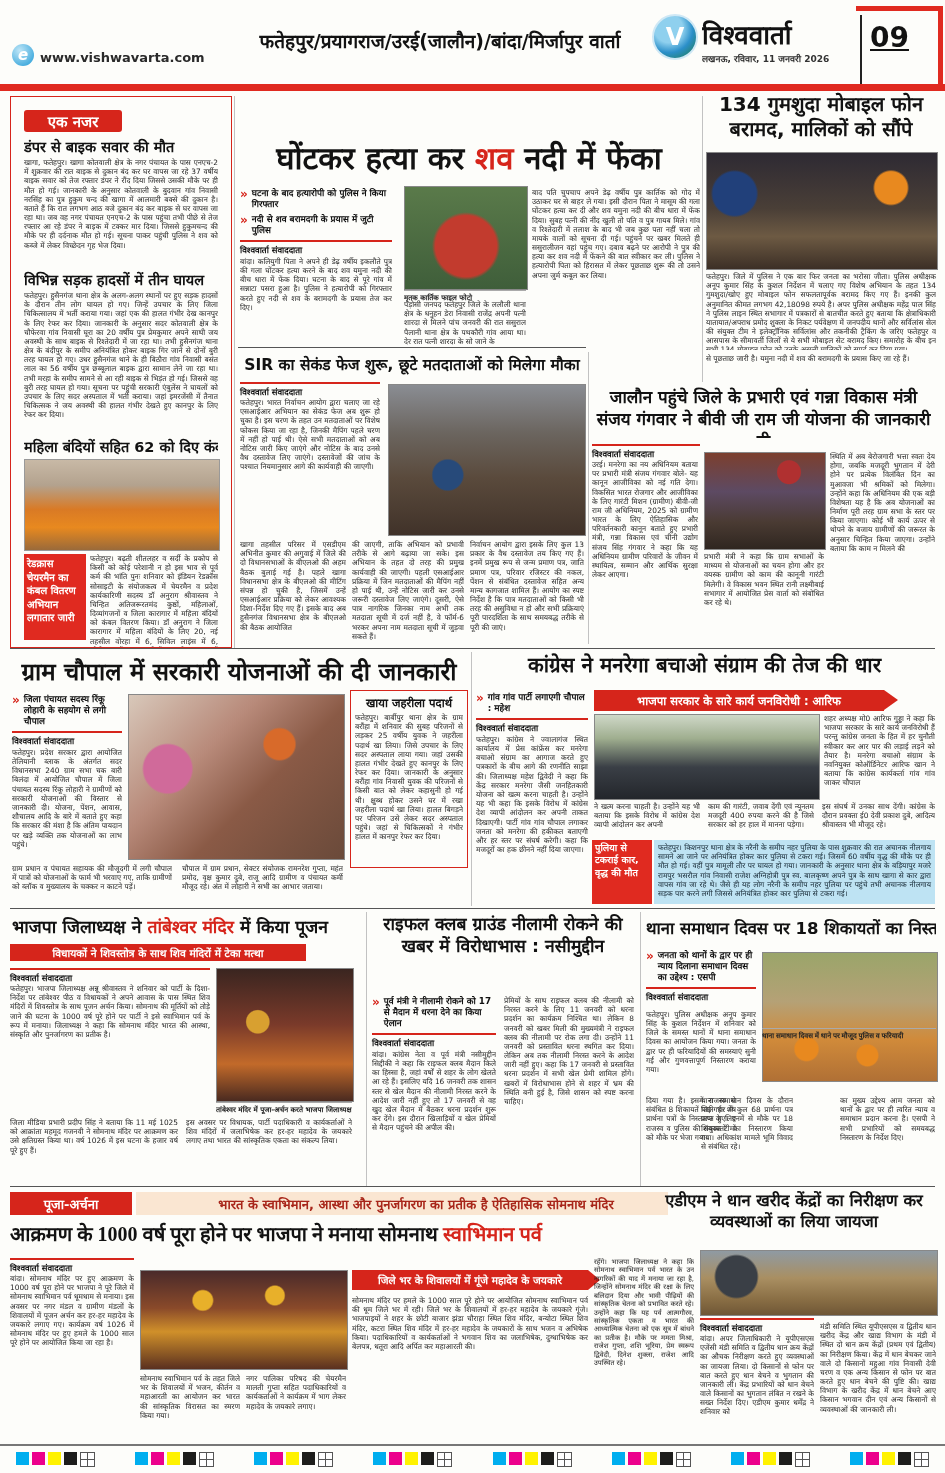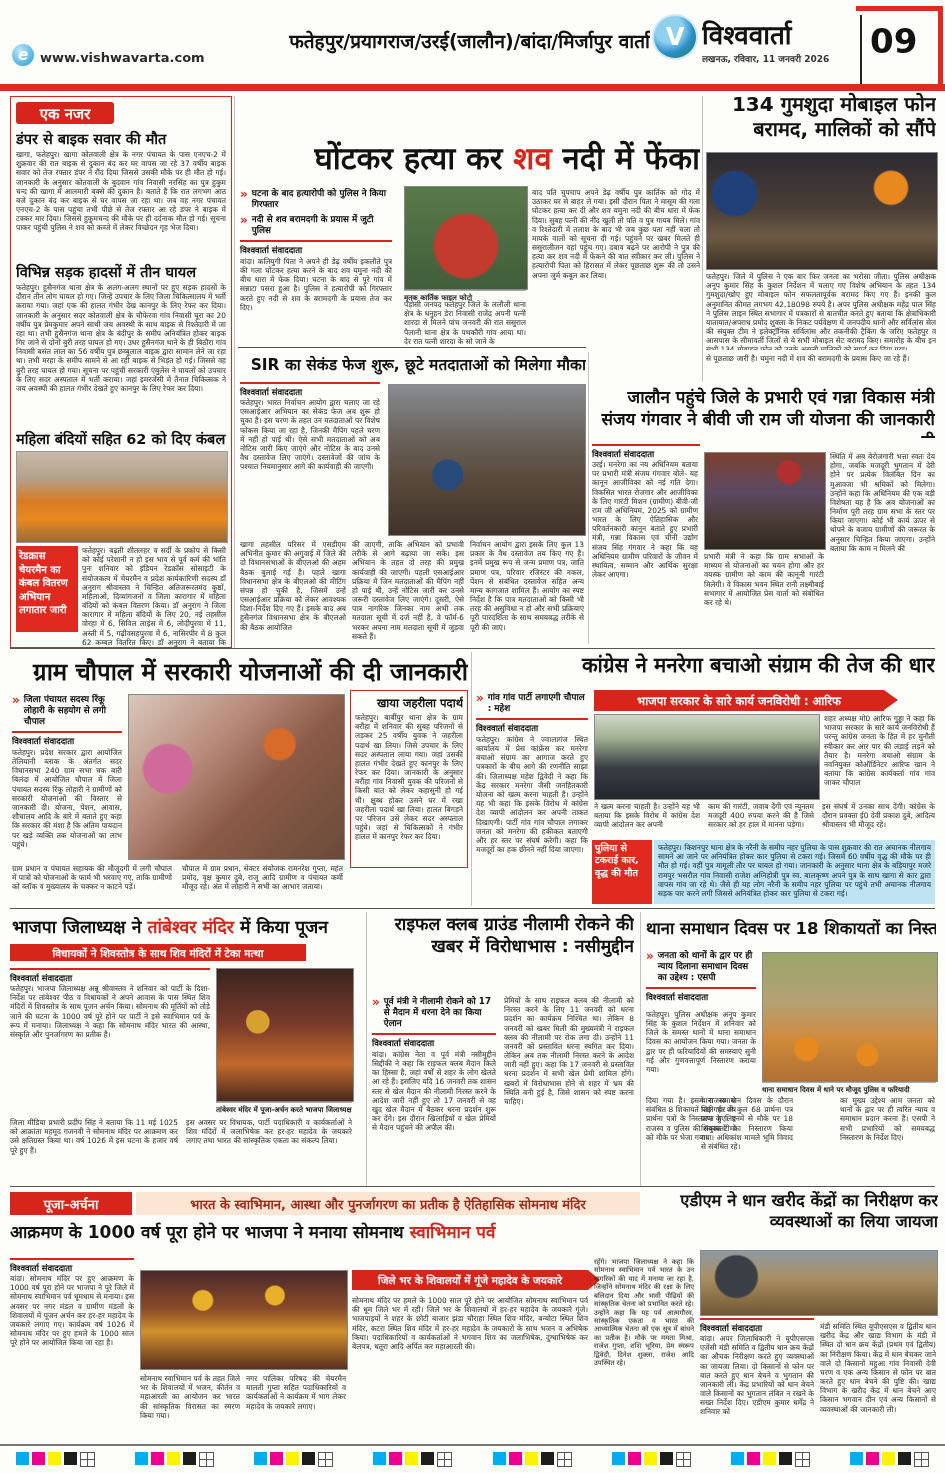--- a/index.html
+++ b/index.html
@@ -1,21 +1,21 @@
 <!DOCTYPE html>
 <html><head>
 <meta charset="utf-8">
 <style>
   html,body{margin:0;padding:0;background:#e9e9e9;}
   .sheet{position:relative;width:945px;height:1473px;margin:0 auto;background:#fdfdfa;
          font-family:"DejaVu Sans","Liberation Sans",sans-serif;color:#1c1c1c;overflow:hidden;}
   .abs{position:absolute;}
   .hl{font-weight:700;color:#121212;}
   .red{color:#d6251b;}
-  .center{text-align:right;}
+  .center{text-align:center;}
   .nowrap{white-space:nowrap;overflow:hidden;}
   .t7{font-size:7.4px;line-height:1.24;text-align:justify;color:#1e1e1e;overflow:hidden;}
   .t68{font-size:6.9px;line-height:1.22;text-align:justify;color:#1e1e1e;overflow:hidden;}
   .byline{font-size:8.4px;font-weight:700;color:#101010;border-top:2px solid #d6251b;padding-top:2px;}
   .bullet{display:flex;gap:4px;font-size:8.8px;font-weight:700;line-height:1.25;color:#101010;margin-bottom:4px;}
   .bm::before{content:"»";color:#d6251b;font-weight:900;font-size:12px;line-height:1;}
   .redband{background:#d6251b;color:#fff;font-weight:700;display:flex;align-items:center;justify-content:center;overflow:hidden;}
   .creamband{background:#fae6d2;color:#a8261a;font-weight:700;display:flex;align-items:center;justify-content:center;overflow:hidden;}
   .photo{position:absolute;overflow:hidden;border:1px solid #888;}
   .cap{font-size:7.1px;font-weight:700;color:#222;border-top:1px solid #aaa;padding-top:1px;overflow:hidden;}
@@ -38,25 +38,25 @@
 <div class="sheet">
 
   <div class="abs" style="left:12px;top:44px;width:22px;height:22px;border-radius:50%;background:radial-gradient(circle at 35% 30%,#bfe6f7,#1f9ad6);color:#fff;font-weight:900;font-size:15px;display:flex;align-items:center;justify-content:center;font-style:italic;">e</div>
   <div class="abs" style="left:40px;top:50px;font-size:13px;font-weight:700;color:#2a2a2a;">www.vishwavarta.com</div>
   <div class="abs hl center nowrap" style="left:230px;top:28px;width:420px;font-size:19px;">फतेहपुर/प्रयागराज/उरई(जालौन)/बांदा/मिर्जापुर वार्ता</div>
   <div class="abs logo-circle" style="left:652px;top:14px;">V</div>
   <div class="abs hl nowrap" style="left:702px;top:16px;width:150px;font-size:26px;">विश्ववार्ता</div>
   <div class="abs nowrap" style="left:702px;top:52px;width:155px;font-size:9px;font-weight:700;color:#333;">लखनऊ,   रविवार, 11 जनवरी 2026</div>
   <div class="abs" style="left:856px;top:6px;width:82px;height:78px;border-top:5px solid #e02a20;border-right:5px solid #e02a20;">
     <div style="position:absolute;left:4px;top:4px;bottom:4px;width:2px;background:#222;"></div>
-    <div class="hl" style="position:absolute;left:14px;top:10px;font-size:34px;">09</div>
+    <div class="hl" style="position:absolute;left:14px;top:10px;font-size:28px;text-decoration:underline;">09</div>
   </div>
   <div class="abs" style="left:0;top:84px;width:945px;height:7px;background:#e02a20;"></div>
 
-  <div class="abs boxred" style="left:10px;top:96px;width:222px;height:552px;padding:5px;box-sizing:border-box;overflow:hidden;">
+  <div class="abs boxred" style="left:10px;top:96px;width:222px;height:552px;padding:13px;box-sizing:border-box;overflow:hidden;">
     <div class="redband" style="width:98px;height:22px;font-size:15px;border-radius:3px;">एक नजर</div>
     <div class="hl nowrap" style="font-size:14.5px;margin-top:4px;">डंपर से बाइक सवार की मौत</div>
     <div class="t7" style="height:108px;margin-top:2px;">खागा, फतेहपुर। खागा कोतवाली क्षेत्र के नगर पंचायत के पास एनएच-2 में शुक्रवार की रात बाइक से दुकान बंद कर घर वापस जा रहे 37 वर्षीय बाइक सवार को तेज रफ्तार डंपर ने रौंद दिया जिससे उसकी मौके पर ही मौत हो गई। जानकारी के अनुसार कोतवाली के बुदवान गांव निवासी नरसिंह का पुत्र हुकुम चन्द की खागा में आलमारी बक्से की दुकान है। बताते हैं कि रात लगभग आठ बजे दुकान बंद कर बाइक से घर वापस जा रहा था। जब वह नगर पंचायत एनएच-2 के पास पहुंचा तभी पीछे से तेज रफ्तार आ रहे डंपर ने बाइक में टक्कर मार दिया। जिससे हुकुमचन्द की मौके पर ही दर्दनाक मौत हो गई। सूचना पाकर पहुंची पुलिस ने शव को कब्जे में लेकर विच्छेदन गृह भेज दिया।</div>
     <div class="hl nowrap" style="font-size:14.5px;margin-top:3px;">विभिन्न सड़क हादसों में तीन घायल</div>
     <div class="t7" style="height:142px;margin-top:2px;">फतेहपुर। हुसैनगंज थाना क्षेत्र के अलग-अलग स्थानों पर हुए सड़क हादसों के दौरान तीन लोग घायल हो गए। जिन्हें उपचार के लिए जिला चिकित्सालय में भर्ती कराया गया। जहां एक की हालत गंभीर देख कानपुर के लिए रेफर कर दिया। जानकारी के अनुसार सदर कोतवाली क्षेत्र के चौफेरवा गांव निवासी घूरा का 20 वर्षीय पुत्र प्रेमकुमार अपने साथी जय अवस्थी के साथ बाइक से रिश्तेदारी में जा रहा था। तभी हुसैनगंज थाना क्षेत्र के बंदीपुर के समीप अनियंत्रित होकर बाइक गिर जाने से दोनों बुरी तरह घायल हो गए। उधर हुसैनगंज थाने के ही बिठौरा गांव निवासी बसंत लाल का 56 वर्षीय पुत्र छब्बूलाल बाइक द्वारा सामान लेने जा रहा था। तभी मरहा के समीप सामने से आ रही बाइक से भिड़ंत हो गई। जिससे वह बुरी तरह घायल हो गया। सूचना पर पहुंची सरकारी एंबुलेंस ने घायलों को उपचार के लिए सदर अस्पताल में भर्ती कराया। जहां इमरजेंसी में तैनात चिकित्सक ने जय अवस्थी की हालत गंभीर देखते हुए कानपुर के लिए रेफर कर दिया।</div>
     <div class="hl nowrap" style="font-size:14.5px;margin-top:3px;">महिला बंदियों सहित 62 को दिए कंबल</div>
     <div style="width:100%;height:90px;margin-top:3px;border:1px solid #999;background:linear-gradient(180deg,#c8b9a6 0%,#b3a28e 28%,#d97a25 55%,#e8891f 75%,#9a6a3a 100%);"></div>
     <div style="margin-top:3px;overflow:hidden;">
       <div style="float:left;width:62px;height:86px;background:#e02a20;color:#fff;font-weight:700;font-size:10px;line-height:1.35;padding:3px;box-sizing:border-box;margin-right:4px;">रेडक्रास चेयरमैन का कंबल वितरण अभियान लगातार जारी</div>
       <div class="t7" style="height:144px;">फतेहपुर। बढ़ती शीतलहर व सर्दी के प्रकोप से किसी को कोई परेशानी न हो इस भाव से पूर्व कर्म की भांति पुनः शनिवार को इंडियन रेडक्रॉस सोसाइटी के संयोजकत्व में चेयरमैन व प्रदेश कार्यकारिणी सदस्य डॉ अनुराग श्रीवास्तव ने चिन्हित अतिजरूरतमंद कुष्ठों, महिलाओं, दिव्यांगजनों व जिला कारागार में महिला बंदियों को कंबल वितरण किया। डॉ अनुराग ने जिला कारागार में महिला बंदियों के लिए 20, नई तहसील वोरहा में 6, सिविल लाइंस में 6, लोदीपुरवा में 11, अस्ती में 5, गढ़ीवसहपुरवा में 6, नासिरपीर में 8 कुल 62 कम्बल वितरित किए। डॉ अनुराग ने बताया कि अभी अन्य वार्डों में भी चिन्हित कर कंबल प्रदान किए जाएंगे। इस अवसर कार्यकारिणी सदस्य स्मिता सिंह, आजीवन सदस्य रीता सिंह तोमर, प्रेमचंद मौर्य, सिविल लाइंस सभासद विनय तिवारी, अस्ती सभासद पुष्पराज पटेल, अनू सखिया, प्रमुख सहयोगी चैतन्य कुमार उपस्थित रहे।</div>
@@ -174,30 +174,30 @@
   <div class="abs hl center nowrap" style="left:646px;top:916px;width:290px;font-size:16.5px;">थाना समाधान दिवस पर 18 शिकायतों का निस्तारण</div>
   <div class="abs" style="left:646px;top:950px;width:110px;">
     <div class="bullet">
         <span class="bm"></span>
         <span>जनता को थानों के द्वार पर ही न्याय दिलाना समाधान दिवस का उद्देश्य : एसपी</span>
       </div>
     <div class="byline">विश्ववार्ता संवाददाता</div>
     <div class="t7" style="height:82px;margin-top:8px;">फतेहपुर। पुलिस अधीक्षक अनूप कुमार सिंह के कुशल निर्देशन में शनिवार को जिले के समस्त थानों में थाना समाधान दिवस का आयोजन किया गया। जनता के द्वार पर ही फरियादियों की समस्याएं सुनी गईं और गुणवत्तापूर्ण निस्तारण कराया गया।</div>
   </div>
   <div class="photo" style="left:762px;top:952px;width:174px;height:128px;background:radial-gradient(circle at 25% 75%,#e8891f 0 7%,rgba(0,0,0,0) 8%),radial-gradient(circle at 60% 80%,#e8891f 0 7%,rgba(0,0,0,0) 8%),linear-gradient(180deg,#9aa56a 0%,#b5a176 38%,#d08a3a 68%,#b07035 100%);"></div>
-  <div class="abs cap" style="left:762px;top:1082px;width:174px;">थाना समाधान दिवस में थाने पर मौजूद पुलिस व फरियादी</div>
+  <div class="abs cap" style="left:762px;top:1028px;width:174px;font-family:Liberation Serif, serif;">थाना समाधान दिवस में थाने पर मौजूद पुलिस व फरियादी</div>
   <div class="abs t7" style="left:646px;top:1096px;width:90px;height:88px;">दिया गया है। इसमें राजस्व से संबंधित 8 शिकायतें पाई गईं। शेष प्रार्थना पत्रों के निस्तारण के लिए राजस्व व पुलिस की संयुक्त टीमों को मौके पर भेजा गया।</div>
   <div class="abs t7" style="left:701px;top:1096px;width:92px;height:88px;">थाना समाधान दिवस के दौरान जिले भर में कुल 68 प्रार्थना पत्र प्राप्त हुए। इनमें से मौके पर 18 शिकायतों का निस्तारण किया गया। अधिकांश मामले भूमि विवाद से संबंधित रहे।</div>
   <div class="abs t7" style="left:840px;top:1096px;width:95px;height:88px;">का मुख्य उद्देश्य आम जनता को थानों के द्वार पर ही त्वरित न्याय व समाधान प्रदान करना है। एसपी ने सभी प्रभारियों को समयबद्ध निस्तारण के निर्देश दिए।</div>
 
   <div class="hrule" style="left:10px;top:1186px;width:925px;"></div>
 
   <div class="abs redband" style="left:10px;top:1192px;width:122px;height:23px;font-size:13px;">पूजा-अर्चना</div>
-  <div class="abs creamband" style="left:136px;top:1192px;width:504px;height:23px;font-size:13px;">भारत के स्वाभिमान, आस्था और पुनर्जागरण का प्रतीक है ऐतिहासिक सोमनाथ मंदिर</div>
-  <div class="abs hl nowrap" style="left:10px;top:1220px;width:692px;font-size:17px;">
+  <div class="abs creamband" style="left:136px;top:1192px;width:504px;height:23px;font-size:13px;padding-left:28px;">भारत के स्वाभिमान, आस्था और पुनर्जागरण का प्रतीक है ऐतिहासिक सोमनाथ मंदिर</div>
+  <div class="abs hl nowrap" style="left:10px;top:1220px;width:692px;font-size:20px;font-family:Liberation Serif, serif;">
     <span>आक्रमण के 1000 वर्ष पूरा होने पर भाजपा ने मनाया सोमनाथ </span><span class="red">स्वाभिमान</span><span class="red"> पर्व</span>
   </div>
   <div class="abs byline" style="left:10px;top:1258px;width:124px;">विश्ववार्ता संवाददाता</div>
   <div class="abs t7" style="left:10px;top:1274px;width:124px;height:162px;">बांदा। सोमनाथ मंदिर पर हुए आक्रमण के 1000 वर्ष पूरा होने पर भाजपा ने पूरे जिले में सोमनाथ स्वाभिमान पर्व धूमधाम से मनाया। इस अवसर पर नगर मंडल व ग्रामीण मंडलों के शिवालयों में पूजन अर्चन कर हर-हर महादेव के जयकारे लगाए गए। कार्यक्रम वर्ष 1026 में सोमनाथ मंदिर पर हुए हमले के 1000 साल पूरे होने पर आयोजित किया जा रहा है।</div>
   <div class="photo" style="left:140px;top:1270px;width:206px;height:98px;background:radial-gradient(circle at 30% 30%,#e8b02a 0 6%,rgba(0,0,0,0) 7%),radial-gradient(circle at 65% 25%,#e8b02a 0 6%,rgba(0,0,0,0) 7%),linear-gradient(180deg,#4a2a2a 0%,#8a4a2a 38%,#d0902a 62%,#5a3020 100%);"></div>
   <div class="abs t7" style="left:246px;top:1374px;width:100px;height:62px;">नगर पालिका परिषद की चेयरमैन मालती गुप्ता सहित पदाधिकारियों व कार्यकर्ताओं ने कार्यक्रम में भाग लेकर महादेव के जयकारे लगाए।</div>
   <div class="abs t7" style="left:140px;top:1374px;width:100px;height:62px;">सोमनाथ स्वाभिमान पर्व के तहत जिले भर के शिवालयों में भजन, कीर्तन व महाआरती का आयोजन कर भारत की सांस्कृतिक विरासत का स्मरण किया गया।</div>
   <div class="abs redband" style="left:352px;top:1270px;width:236px;height:20px;font-size:10.5px;">जिले भर के शिवालयों में गूंजे महादेव के जयकारे</div>
   <div class="abs" style="left:588px;top:1270px;width:0;height:0;border-top:10px solid transparent;border-bottom:10px solid transparent;border-left:12px solid #d6251b;"></div>
   <div class="abs t7" style="left:352px;top:1296px;width:236px;height:140px;">सोमनाथ मंदिर पर हमले के 1000 साल पूरे होने पर आयोजित सोमनाथ स्वाभिमान पर्व की धूम जिले भर में रही। जिले भर के शिवालयों में हर-हर महादेव के जयकारे गूंजे। भाजपाइयों ने शहर के छोटी बाजार झंडा चौराहा स्थित शिव मंदिर, बन्योटा स्थित शिव मंदिर, कटरा स्थित शिव मंदिर में हर-हर महादेव के जयकारों के साथ भजन व अभिषेक किया। पदाधिकारियों व कार्यकर्ताओं ने भगवान शिव का जलाभिषेक, दुग्धाभिषेक कर बेलपत्र, धतूरा आदि अर्पित कर महाआरती की।</div>

